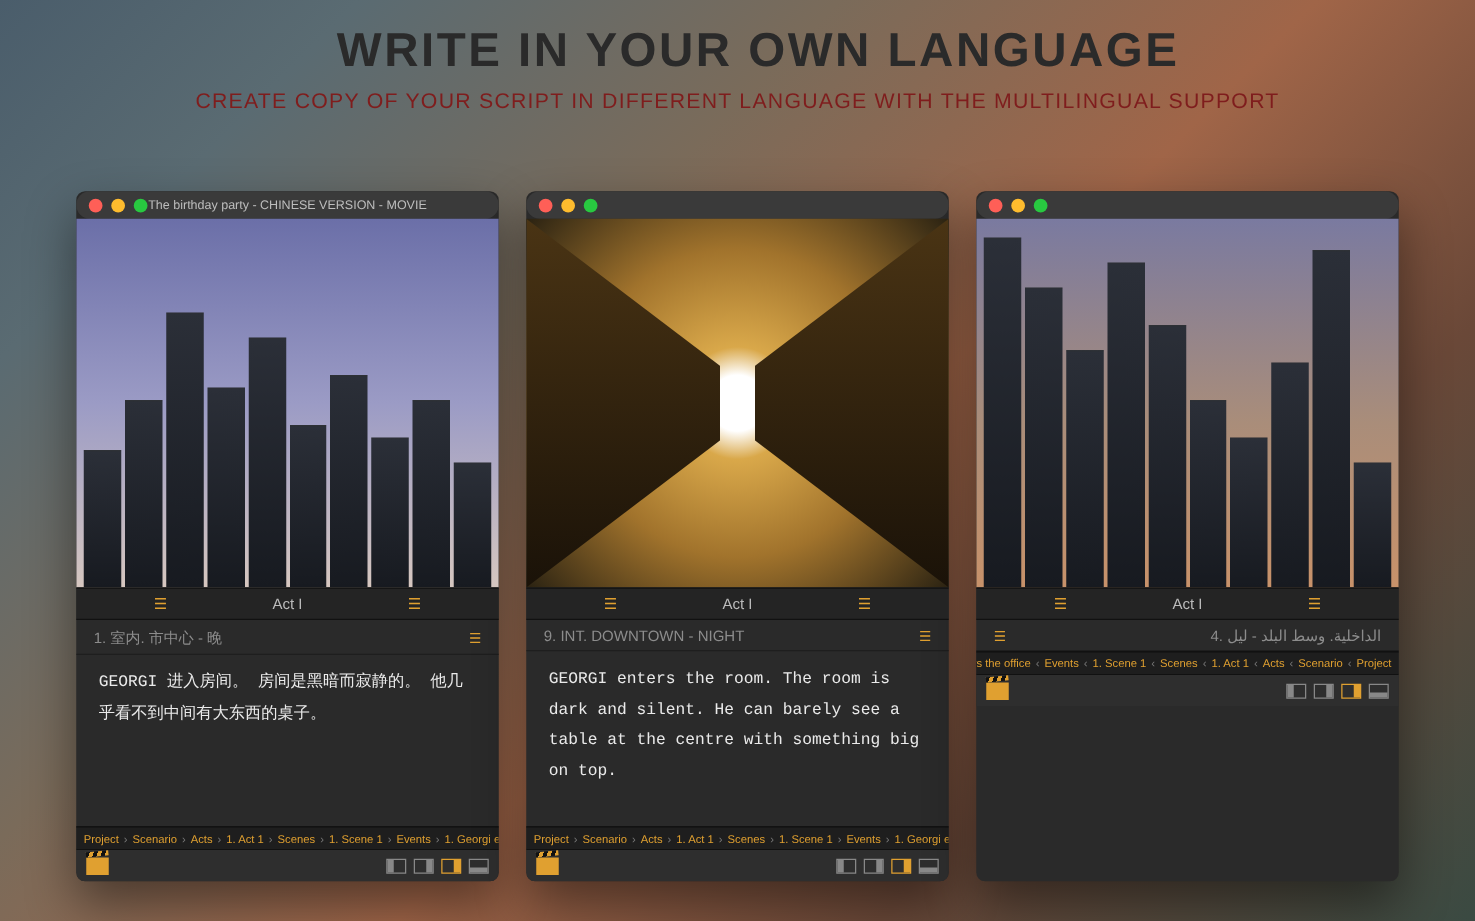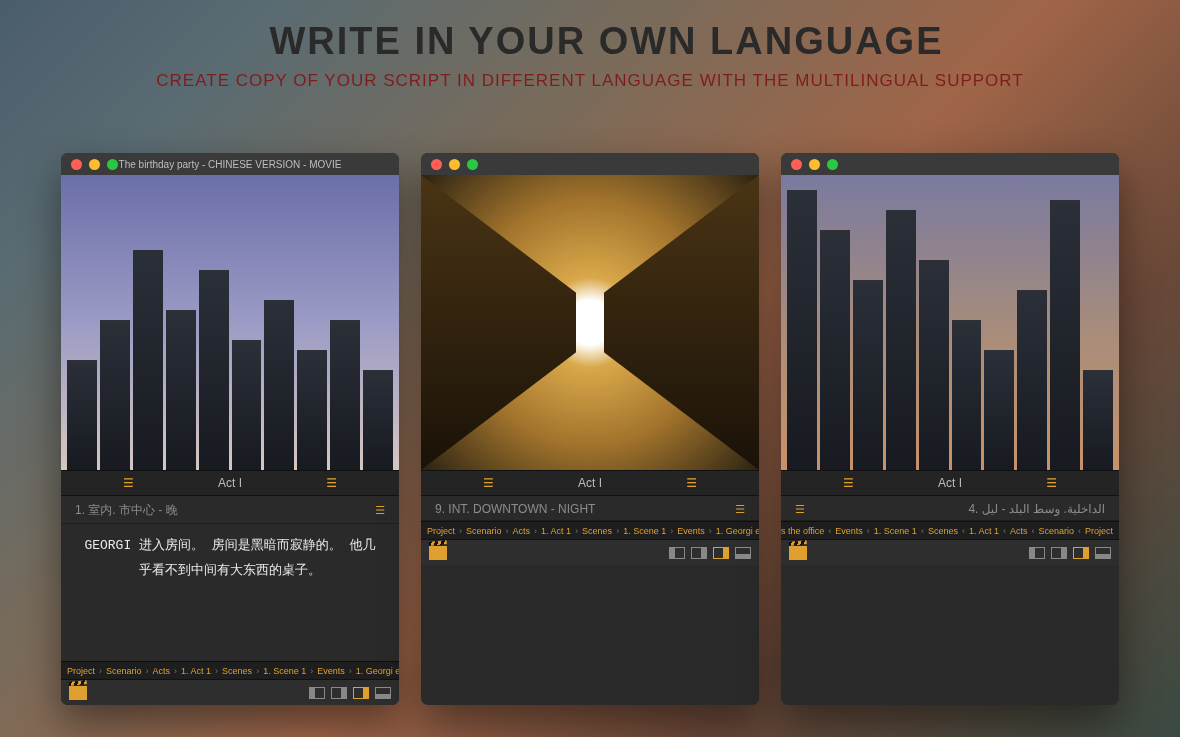--- a/index.html
+++ b/index.html
@@ -45,20 +45,21 @@
     flex-direction: column;
     overflow: hidden;
   }
   .titlebar {
     height: 22px;
     background: #3a3a3a;
     display: flex;
     align-items: center;
     padding: 0 10px;
     position: relative;
+    border-radius: 11px;
   }
   .traffic {
     display: flex;
     gap: 7px;
   }
   .dot { width: 11px; height: 11px; border-radius: 50%; }
   .dot.red { background: #ff5f57; }
   .dot.yellow { background: #febc2e; }
   .dot.green { background: #28c840; }
   .titlebar .title {
@@ -124,21 +125,20 @@
   }
   .scene-header .hamb2 { color:#e0a030; font-size:11px; }
   .script {
     flex: 1;
     padding: 10px 18px;
     font-family: "Courier New", Courier, monospace;
     font-size: 13px;
     line-height: 1.9;
     color: #eaeaea;
     overflow: hidden;
-    text-align: center;
   }
   .rtl .scene-header { flex-direction: row-reverse; }
   .rtl .script { direction: rtl; text-align: right; }
 
   .breadcrumb {
     height: 18px;
     background: #1e1e1e;
     border-top: 1px solid #0e0e0e;
     display: flex;
     align-items: center;
@@ -264,20 +264,21 @@
     </div>
     <div class="act-bar">
       <span class="hamb" style="left:62px">☰</span>
       <span>Act I</span>
       <span class="hamb" style="right:62px">☰</span>
     </div>
     <div class="scene-header">
       <span>9. INT.  DOWNTOWN - NIGHT</span>
       <span class="hamb2">☰</span>
     </div>
+    <div class="script">GEORGI enters the room. The room is dark and silent. He can barely see a table at the centre with something big on top.</div>
     <div class="breadcrumb">
       <span>Project</span>
         <span class="sep">›</span>
       <span>Scenario</span>
         <span class="sep">›</span>
       <span>Acts</span>
         <span class="sep">›</span>
       <span>1. Act 1</span>
         <span class="sep">›</span>
       <span>Scenes</span>

